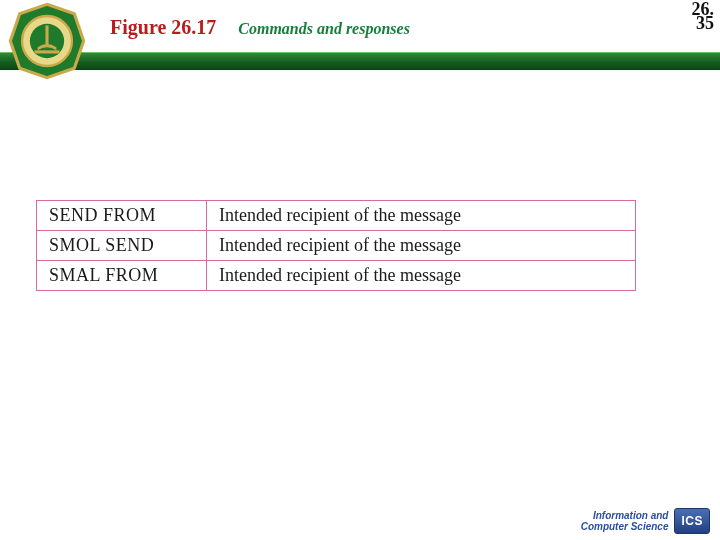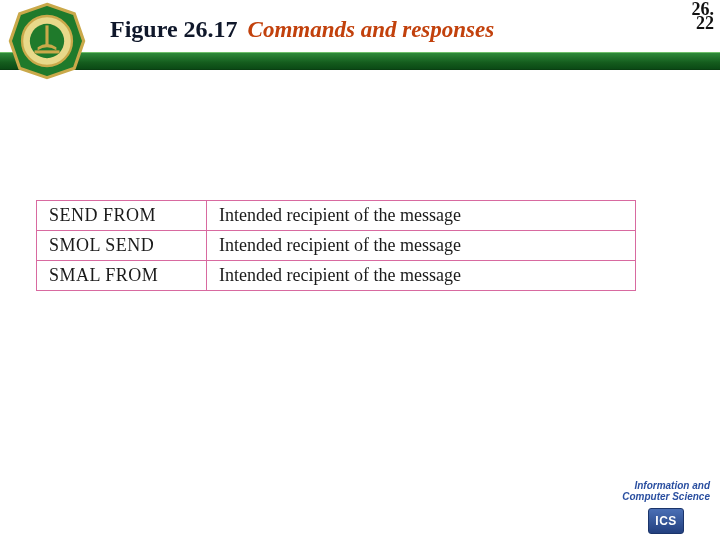--- a/index.html
+++ b/index.html
@@ -44,29 +44,30 @@
     position: absolute;
     top: 16px;
     left: 110px;
     display: flex;
     align-items: baseline;
     gap: 10px;
   }
   .fig-num {
     font-family: "Times New Roman", Georgia, serif;
     font-weight: bold;
-    font-size: 24px;
-    color: #0f172a;
+    font-size: 20px;
+    color: #b91c1c;
   }
   .fig-title {
     font-family: "Times New Roman", Georgia, serif;
     font-style: italic;
     font-weight: bold;
-    font-size: 23px;
-    color: #c2410c;
+    font-size: 16px;
+    color: #15803d;
+    margin-left: 12px;
   }
   .page-num {
     position: absolute;
     top: 2px;
     right: 6px;
     text-align: right;
     font-family: "Times New Roman", Georgia, serif;
     font-size: 18px;
     line-height: 14px;
     color: #111;
@@ -105,21 +106,20 @@
   .footer-logo {
     position: absolute;
     right: 10px;
     bottom: 6px;
   }
   .footer-logo .ics-box {
     display: inline-flex;
     align-items: center;
     gap: 6px;
     font-family: Arial, Helvetica, sans-serif;
-    flex-direction: column;
   }
   .footer-logo .txt {
     font-size: 10px;
     line-height: 11px;
     color: #2a4fa0;
     text-align: right;
     font-weight: bold;
     font-style: italic;
     text-shadow: 0 0 0.5px #fff;
   }
@@ -152,21 +152,21 @@
     </svg>
   </div>
 
   <div class="title-wrap">
     <span class="fig-num">Figure 26.17</span>
     <span class="fig-title">Commands and responses</span>
   </div>
 
   <div class="page-num">
     <div>26.</div>
-    <div>22</div>
+    <div>35</div>
   </div>
 </div>
 
 <div class="table-wrap">
   <table class="commands">
     <tbody>
       <tr>
         <td class="cmd">SEND FROM</td>
         <td class="desc">Intended recipient of the message</td>
       </tr>

